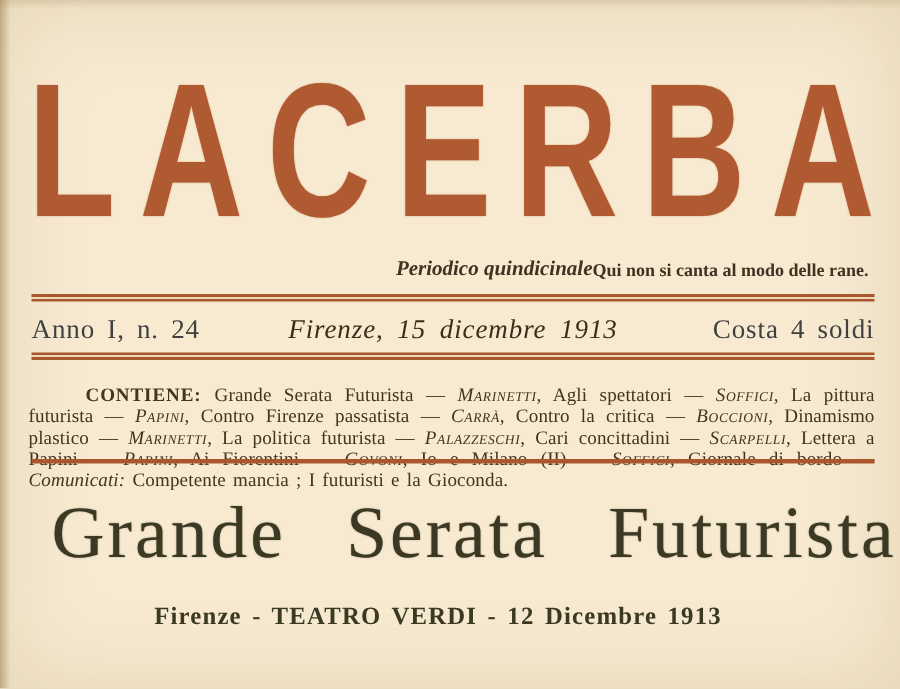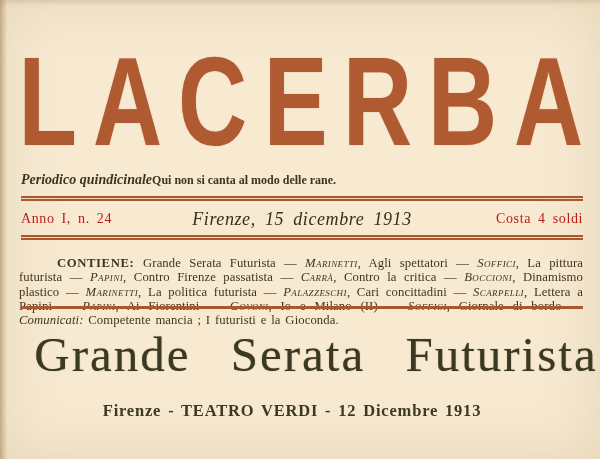--- a/index.html
+++ b/index.html
@@ -37,21 +37,21 @@
     line-height:104px;
     color:#b05a31;
     transform:scaleY(1.22) scaleX(.92);
     transform-origin:top center;
     text-shadow:0 0 1px rgba(176,90,49,.6);
   }
 
   
   .taglines{
     position:absolute;top:172px;left:21px;right:21px;
-    display:flex;justify-content:flex-start;align-items:flex-end;
+    display:flex;justify-content:flex-end;align-items:flex-end;
   }
   .periodicita{
     font-style:italic;font-weight:bold;font-size:14px;color:#3e3322;
   }
   .motto{
     font-weight:bold;font-size:12px;color:#3e3322;
   }
 
   
   .rule-double{
@@ -64,21 +64,21 @@
     position:absolute;left:21px;right:17px;height:3px;top:306px;
     background:#a9572e;
   }
 
   
   .inforow{
     position:absolute;top:206px;left:21px;right:17px;height:26px;
     display:flex;justify-content:space-between;align-items:center;
   }
   .issue-number, .price{
-    font-size:14px;letter-spacing:.6px;word-spacing:3px;color:#b91c1c;
+    font-size:18px;letter-spacing:.6px;word-spacing:3px;color:#404040;
   }
   .place-date{
     font-style:italic;font-weight:normal;font-size:18px;letter-spacing:.6px;word-spacing:4px;color:#3a2d1b;
     position:absolute;left:0;right:0;text-align:center;
   }
   .inforow .price{z-index:1}
   .inforow .issue-number{z-index:1}
 
   
   .contents{

